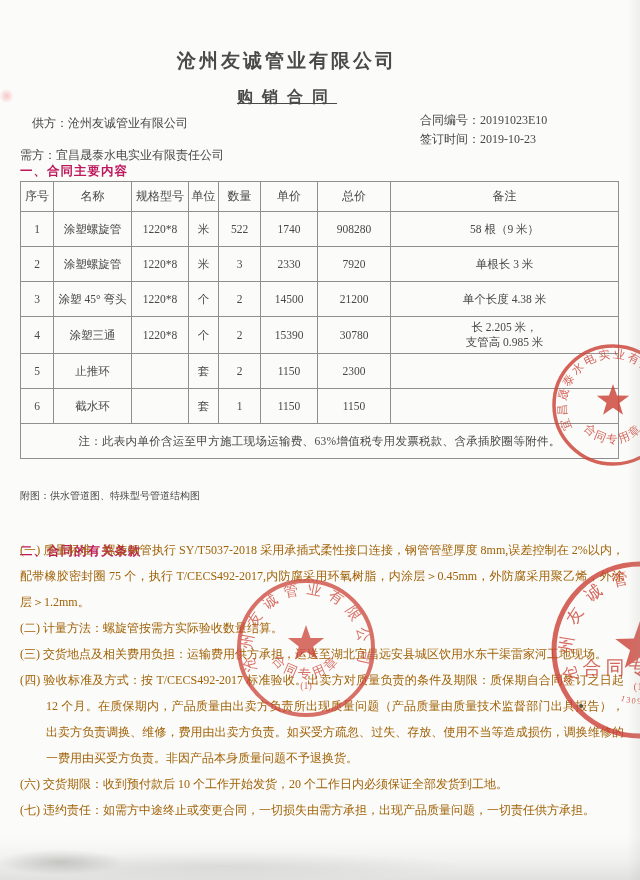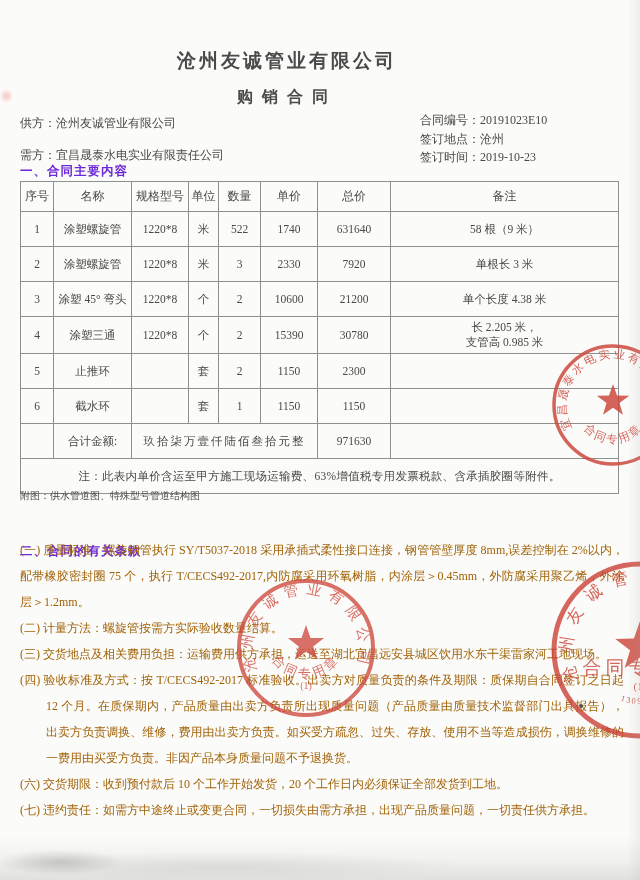--- a/index.html
+++ b/index.html
@@ -6,28 +6,28 @@
   body{
     width:640px;height:880px;position:relative;overflow:hidden;
     background:#fbfbf9;
     font-family:"Liberation Serif","DejaVu Serif",serif;
     color:#454545;
   }
   .abs{position:absolute;}
   
   .title-wrap{left:0;top:48px;width:574px;text-align:center;}
   .company-title{font-size:19px;font-weight:600;letter-spacing:3px;color:#4a4a4a;}
-  .doc-title{margin-top:13px;font-size:16px;font-weight:600;letter-spacing:9px;color:#4a4a4a;}
+  .doc-title{margin-top:13px;font-size:16px;font-weight:600;letter-spacing:9px;color:#4a4a4a;text-decoration:underline;}
   
   .hline{font-size:12px;color:#474747;white-space:nowrap;}
-  .hl-sup{left:20px;top:115px;}
+  .hl-sup{left:32px;top:115px;}
   .hl-buy{left:20px;top:147px;}
   .hcol-r{left:420px;top:111px;line-height:18.5px;}
   
-  .sec-head{font-size:12.5px;font-weight:bold;color:#6d28d9;letter-spacing:1px;}
+  .sec-head{font-size:12.5px;font-weight:bold;color:#be185d;letter-spacing:1px;}
   .s1{left:20px;top:163px;}
   .s2{left:20px;top:543px;}
   
   table.main{left:20px;top:181px;border-collapse:collapse;table-layout:fixed;width:599px;background:transparent;padding-left:44px;}
   table.main td,table.main th{
     border:1px solid #8f8f8f;font-weight:normal;font-size:11.5px;color:#484848;
     text-align:center;vertical-align:middle;padding:1px 2px;overflow:hidden;
   }
   table.main th{height:27px;font-size:12px;}
   table.main td{height:32px;}
@@ -64,21 +64,20 @@
 </div>
 
 <div class="abs hline hl-sup">
   <span>供方：</span><span>沧州友诚管业有限公司</span>
 </div>
 <div class="abs hline hl-buy">
   <span>需方：</span><span>宜昌晟泰水电实业有限责任公司</span>
 </div>
 <div class="abs hline hcol-r">
   <div><span>合同编号：</span><span>20191023E10</span></div>
-  <div><span>签订地点：</span><span>沧州</span></div>
   <div><span>签订时间：</span><span>2019-10-23</span></div>
 </div>
 
 <div class="abs sec-head s1">一、合同主要内容</div>
 
 <table class="main abs">
   <colgroup>
     <col style="width:33px">
       <col style="width:78px">
       <col style="width:57px">
@@ -99,40 +98,40 @@
     <th>总价</th>
     <th>备注</th>
   </tr>
   <tr>
     <td>1</td>
     <td>涂塑螺旋管</td>
     <td>1220*8</td>
     <td>米</td>
     <td>522</td>
     <td>1740</td>
-    <td>631640</td>
+    <td>908280</td>
     <td class="remark">58 根（9 米）</td>
   </tr>
   <tr>
     <td>2</td>
     <td>涂塑螺旋管</td>
     <td>1220*8</td>
     <td>米</td>
     <td>3</td>
     <td>2330</td>
     <td>7920</td>
     <td class="remark">单根长 3 米</td>
   </tr>
   <tr>
     <td>3</td>
     <td>涂塑 45° 弯头</td>
     <td>1220*8</td>
     <td>个</td>
     <td>2</td>
-    <td>10600</td>
+    <td>14500</td>
     <td>21200</td>
     <td class="remark">单个长度 4.38 米</td>
   </tr>
   <tr class="r4">
     <td>4</td>
     <td>涂塑三通</td>
     <td>1220*8</td>
     <td>个</td>
     <td>2</td>
     <td>15390</td>
@@ -154,27 +153,20 @@
     <td>6</td>
     <td>截水环</td>
     <td></td>
     <td>套</td>
     <td>1</td>
     <td>1150</td>
     <td>1150</td>
     <td class="remark"></td>
   </tr>
   <tr>
-    <td></td>
-    <td>合计金额:</td>
-    <td class="total-cn" colspan="4">玖拾柒万壹仟陆佰叁拾元整</td>
-    <td>971630</td>
-    <td></td>
-  </tr>
-  <tr>
     <td class="note-cell" colspan="8">注：此表内单价含运至甲方施工现场运输费、63%增值税专用发票税款、含承插胶圈等附件。</td>
   </tr>
 </tbody>
   </table>
 
 <div class="abs attach">附图：供水管道图、特殊型号管道结构图</div>
 
 <div class="abs sec-head s2">二、合同的有关条款</div>
 
 <div class="abs clauses">

